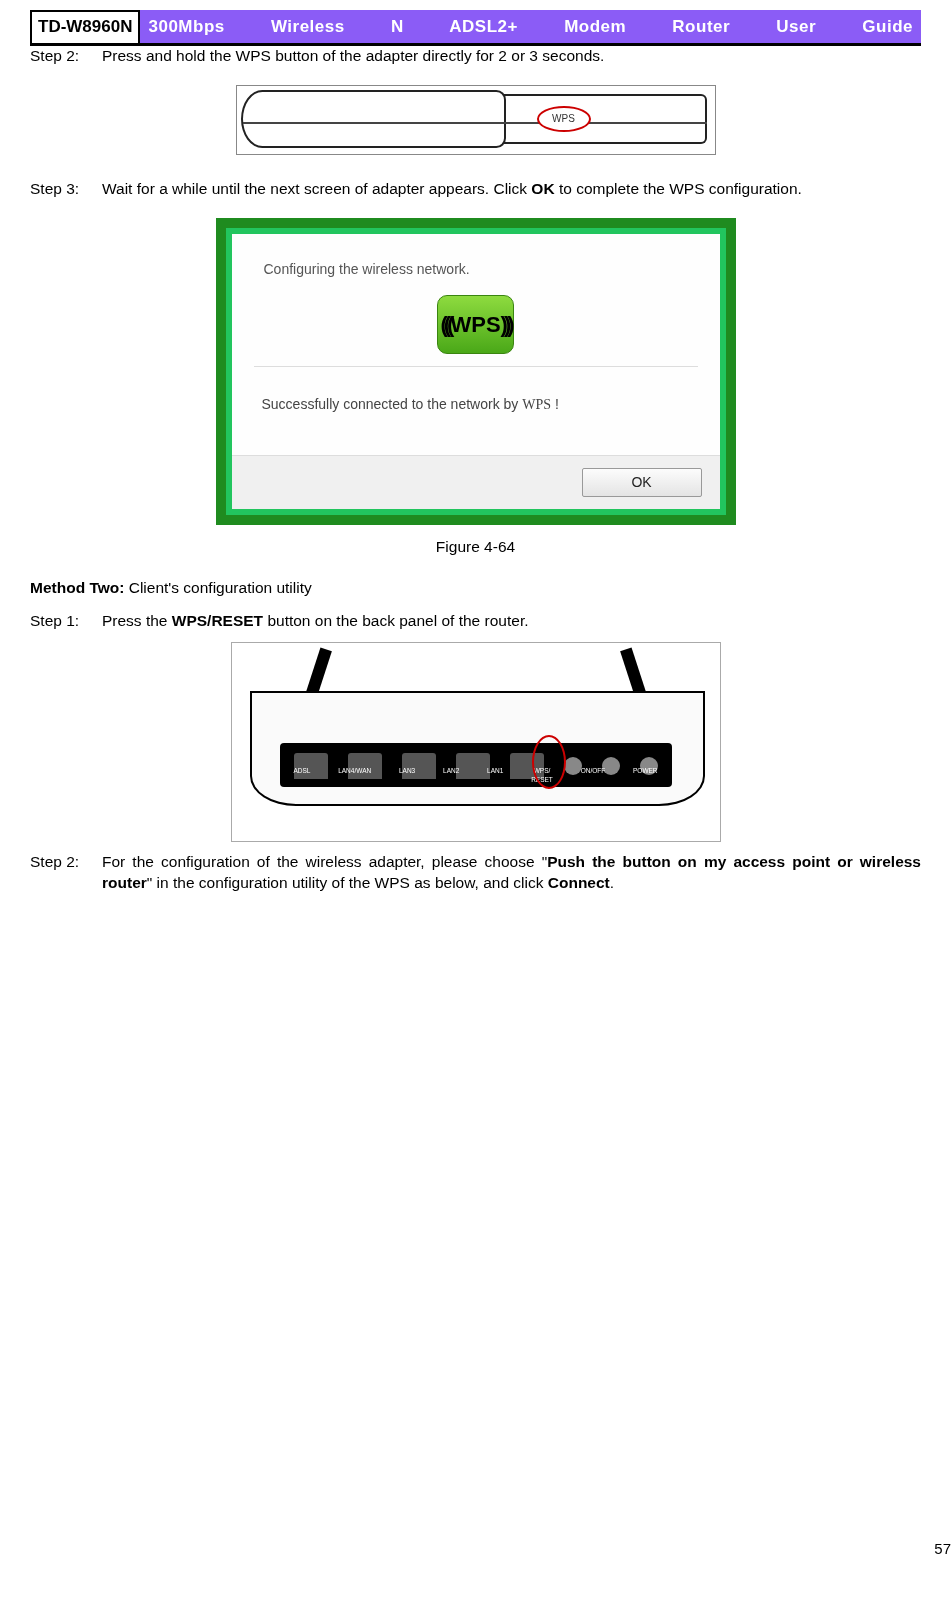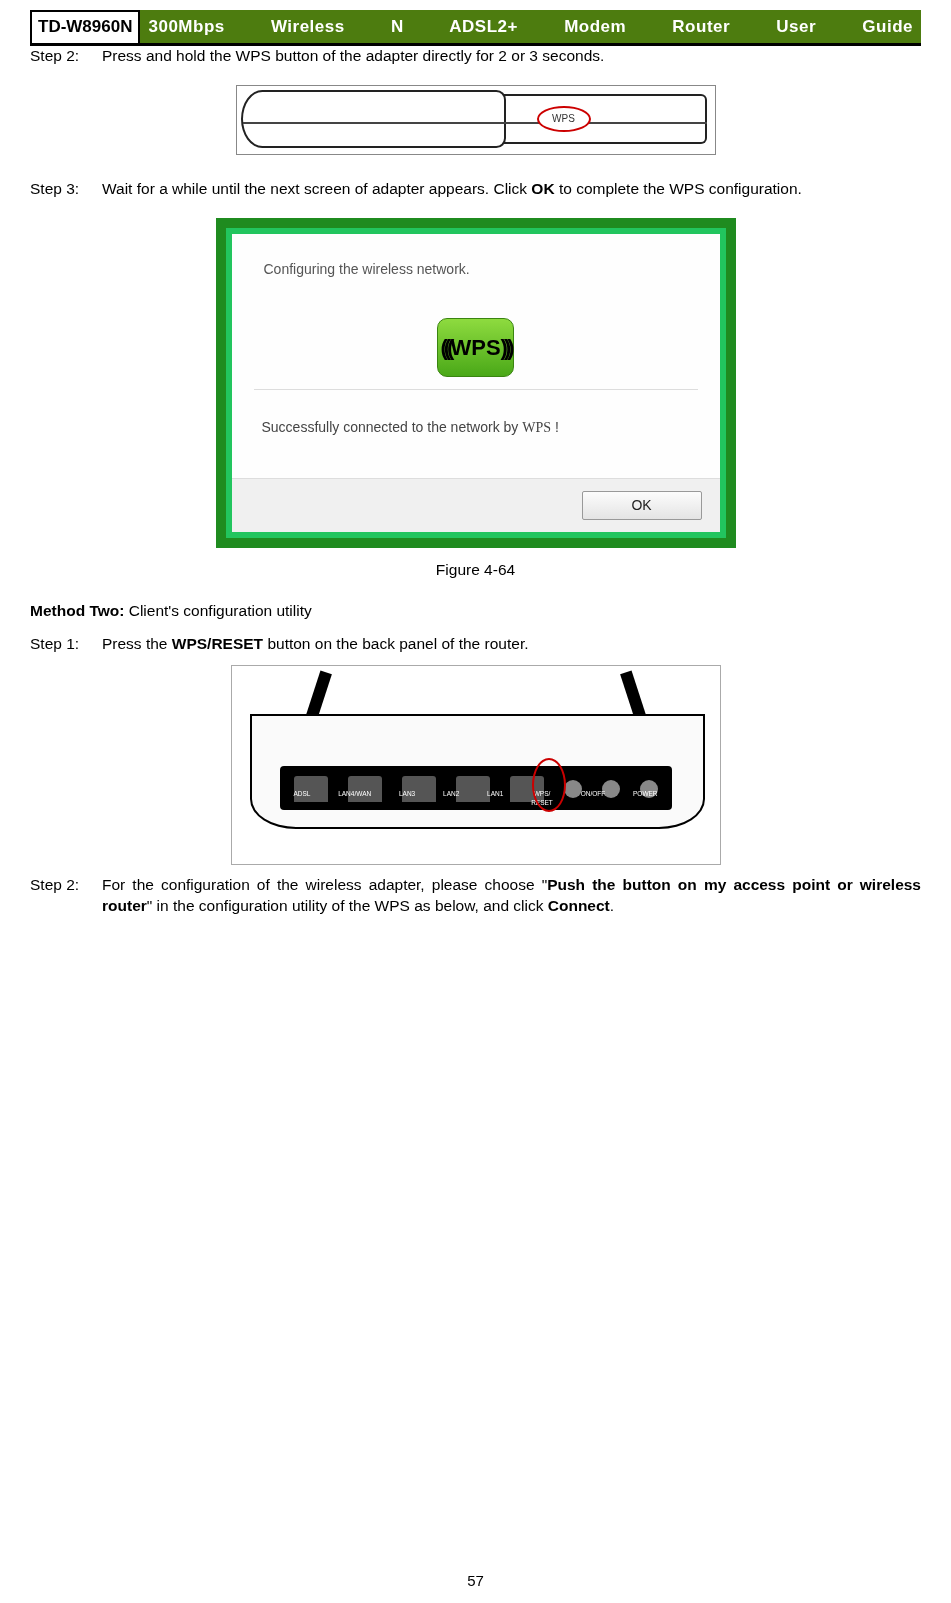--- a/index.html
+++ b/index.html
@@ -19,21 +19,21 @@
       border-bottom: 3px solid #000;
     }
     .model-box {
       border: 2.5px solid #000;
       border-bottom: none;
       padding: 4px 6px;
       font-weight: bold;
       font-size: 17px;
     }
     .header-title {
-      background: #4d7c0f;
+      background: #8b5cf6;
       color: #fff;
       font-weight: bold;
       font-size: 17px;
       padding: 6px 8px 4px 8px;
       flex: 1;
       text-align: justify;
       text-align-last: justify;
       letter-spacing: 0.5px;
     }
     .step {
@@ -125,21 +125,20 @@
     .dialog-top-text { text-align: left; margin-left: 4px; margin-bottom: 16px; }
     .wps-badge {
       display: inline-block;
       background: linear-gradient(#8edb3f, #4aa818);
       border-radius: 10px;
       padding: 14px 2px;
       color: #000;
       font-weight: bold;
       font-size: 22px;
       border: 1px solid #3a8510;
-      margin-top: 23px;
     }
     .wps-badge .wave { letter-spacing: -4px; }
     .dialog-sep { border-top: 1px solid #ddd; margin: 0 22px; }
     .dialog-msg {
       padding: 28px 22px 40px 30px;
       color: #444;
       font-size: 14px;
       text-align: left;
     }
     .dialog-footer {
@@ -214,23 +213,23 @@
     .port-txt {
       position:absolute;
       bottom:2px; left:0; width:100%;
       display:flex;
       justify-content:space-around;
       color:#fff; font-size:6.5px;
     }
 
     .page-num {
       position: absolute;
-      bottom: 12px;
+      bottom: 44px;
       left: 0; right: 0;
-      text-align: center;
+      text-align: right;
       font-size: 15px;
     }
     b { font-weight: bold; text-align: right; }
     .method-line { margin-bottom: 12px; }
   </style>
 </head>
 <body>
 
 <div class="header">
   <div class="model-box">TD-W8960N</div>

